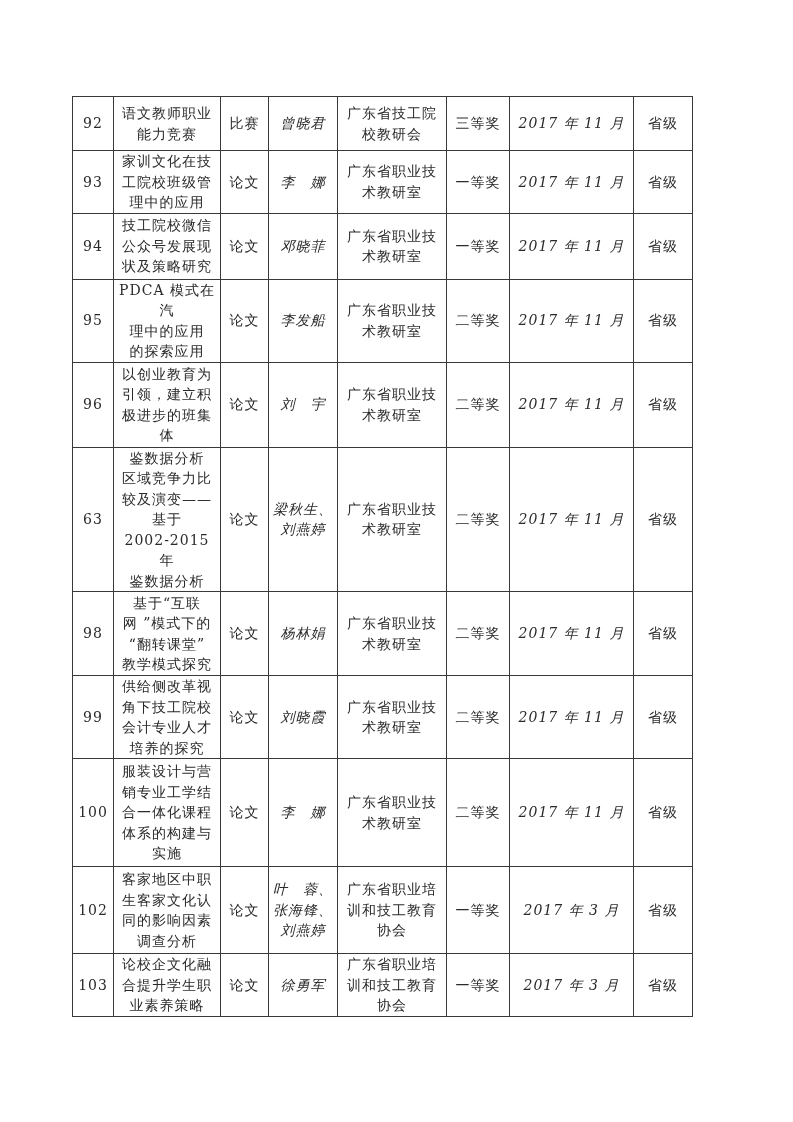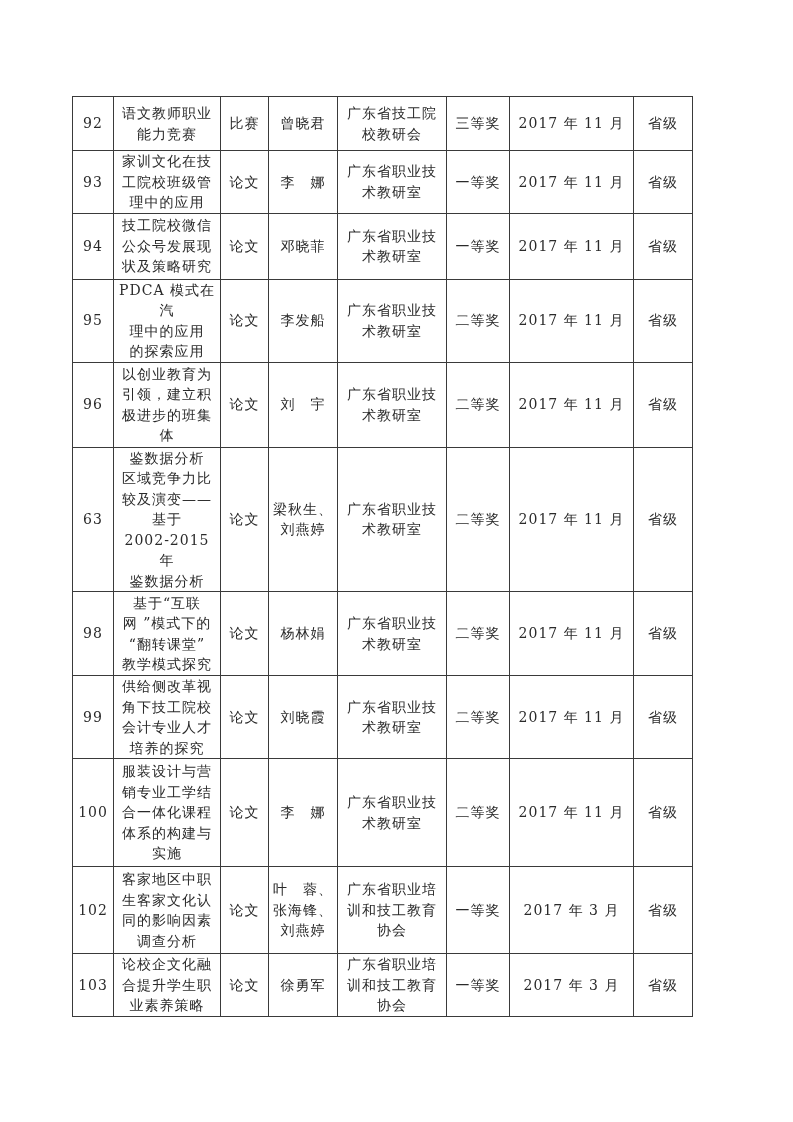--- a/index.html
+++ b/index.html
@@ -36,24 +36,24 @@
       padding: 0 4px;
       font-size: 14px;
       line-height: 20.5px;
       letter-spacing: 1px;
       word-break: break-all;
       overflow: hidden;
     }
     td.c-no { font-size: 14px; letter-spacing: 0; }
     td.c-title { padding: 0 6px; }
     td.c-type { }
-    td.c-author { padding: 0 5px; }
+    td.c-author { padding: 0 5px; font-style: italic; }
     td.c-org { padding: 0 6px; }
     td.c-award { }
-    td.c-date { letter-spacing: 0.5px; }
+    td.c-date { letter-spacing: 0.5px; font-style: italic; }
     td.c-level { }
     .line { display: block; }
   </style>
 </head>
 <body>
 
 <div class="page">
   <table class="awards">
     <colgroup>
       <col style="width:41px">

